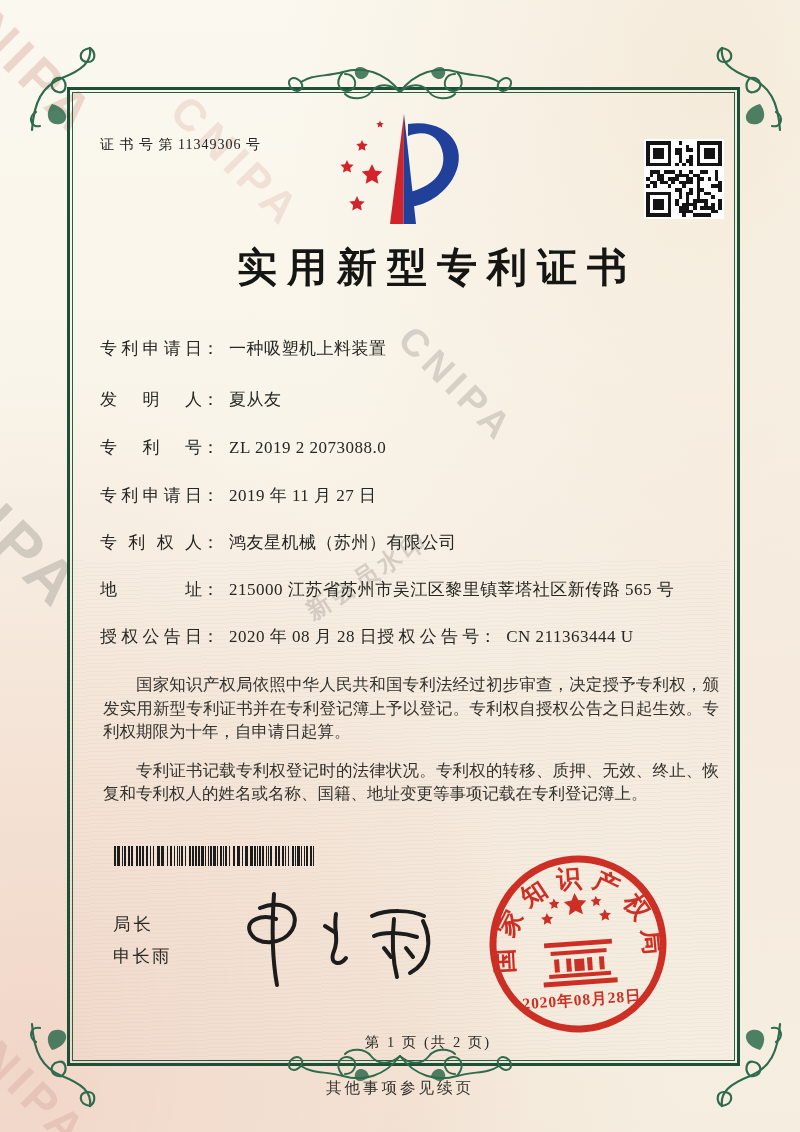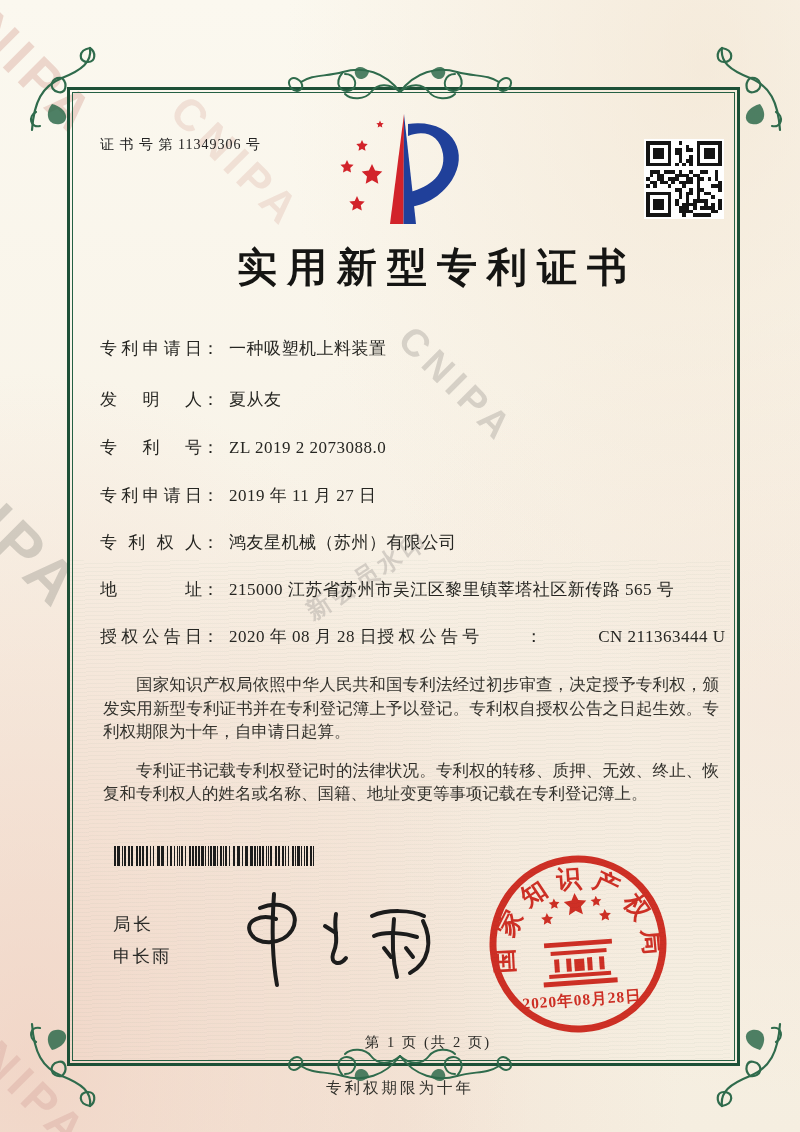--- a/index.html
+++ b/index.html
@@ -43,21 +43,21 @@
   .logo{position:absolute;left:330px;top:112px;width:152px;height:118px;}
   .qr{position:absolute;left:644px;top:139px;width:76px;height:76px;background:#fff;padding:2px;}
   .doc-title{position:absolute;left:0;top:240px;width:100%;text-align:center;
     font-size:40px;font-weight:bold;letter-spacing:10px;text-indent:10px;color:#151513;padding-left:32px;}
   
   .row{position:absolute;left:100px;right:66px;display:flex;align-items:baseline;
     font-size:17px;color:#262622;white-space:nowrap;}
   .flabel{display:inline-block;width:102px;text-align-last:justify;text-align:justify;}
   .fcolon{display:inline-block;margin-right:10px;}
   .fvalue{letter-spacing:.5px;}
-  .grant-2{display:flex;align-items:baseline;gap:46px;}
+  .grant-2{display:flex;align-items:baseline;}
   
   .paras{position:absolute;left:88px;top:658px;width:646px;font-size:16.5px;
     line-height:23.5px;color:#33322d;text-align:justify;}
   .paras p{margin:15px;text-indent:2em;}
   
   .barcode{position:absolute;left:114px;top:846px;width:205px;height:20px;}
   
   .sig-role{position:absolute;left:113px;top:912px;font-size:17.5px;letter-spacing:3px;}
   .sig-name{position:absolute;left:113px;top:944px;font-size:17.5px;letter-spacing:2px;font-family:Liberation Serif, serif;}
   .sig-hand{position:absolute;left:222px;top:888px;width:215px;height:105px;}
@@ -453,13 +453,13 @@
       <rect x="111" y="105" width="5" height="13"></rect>
       <rect x="86" y="106" width="10" height="12"></rect>
       <rect x="60" y="120" width="62" height="4"></rect>
       <rect x="54" y="127" width="74" height="5"></rect>
     </g>
     <text class="seal-date" x="91" y="152" text-anchor="middle" fill="#d5281e">2020年08月28日</text>
   </svg>
 </div>
 
 <div class="page-info">第 1 页 (共 2 页)</div>
-<div class="cont-note">专利权期限为十年</div>
+<div class="cont-note">其他事项参见续页</div>
 
 </body></html>

